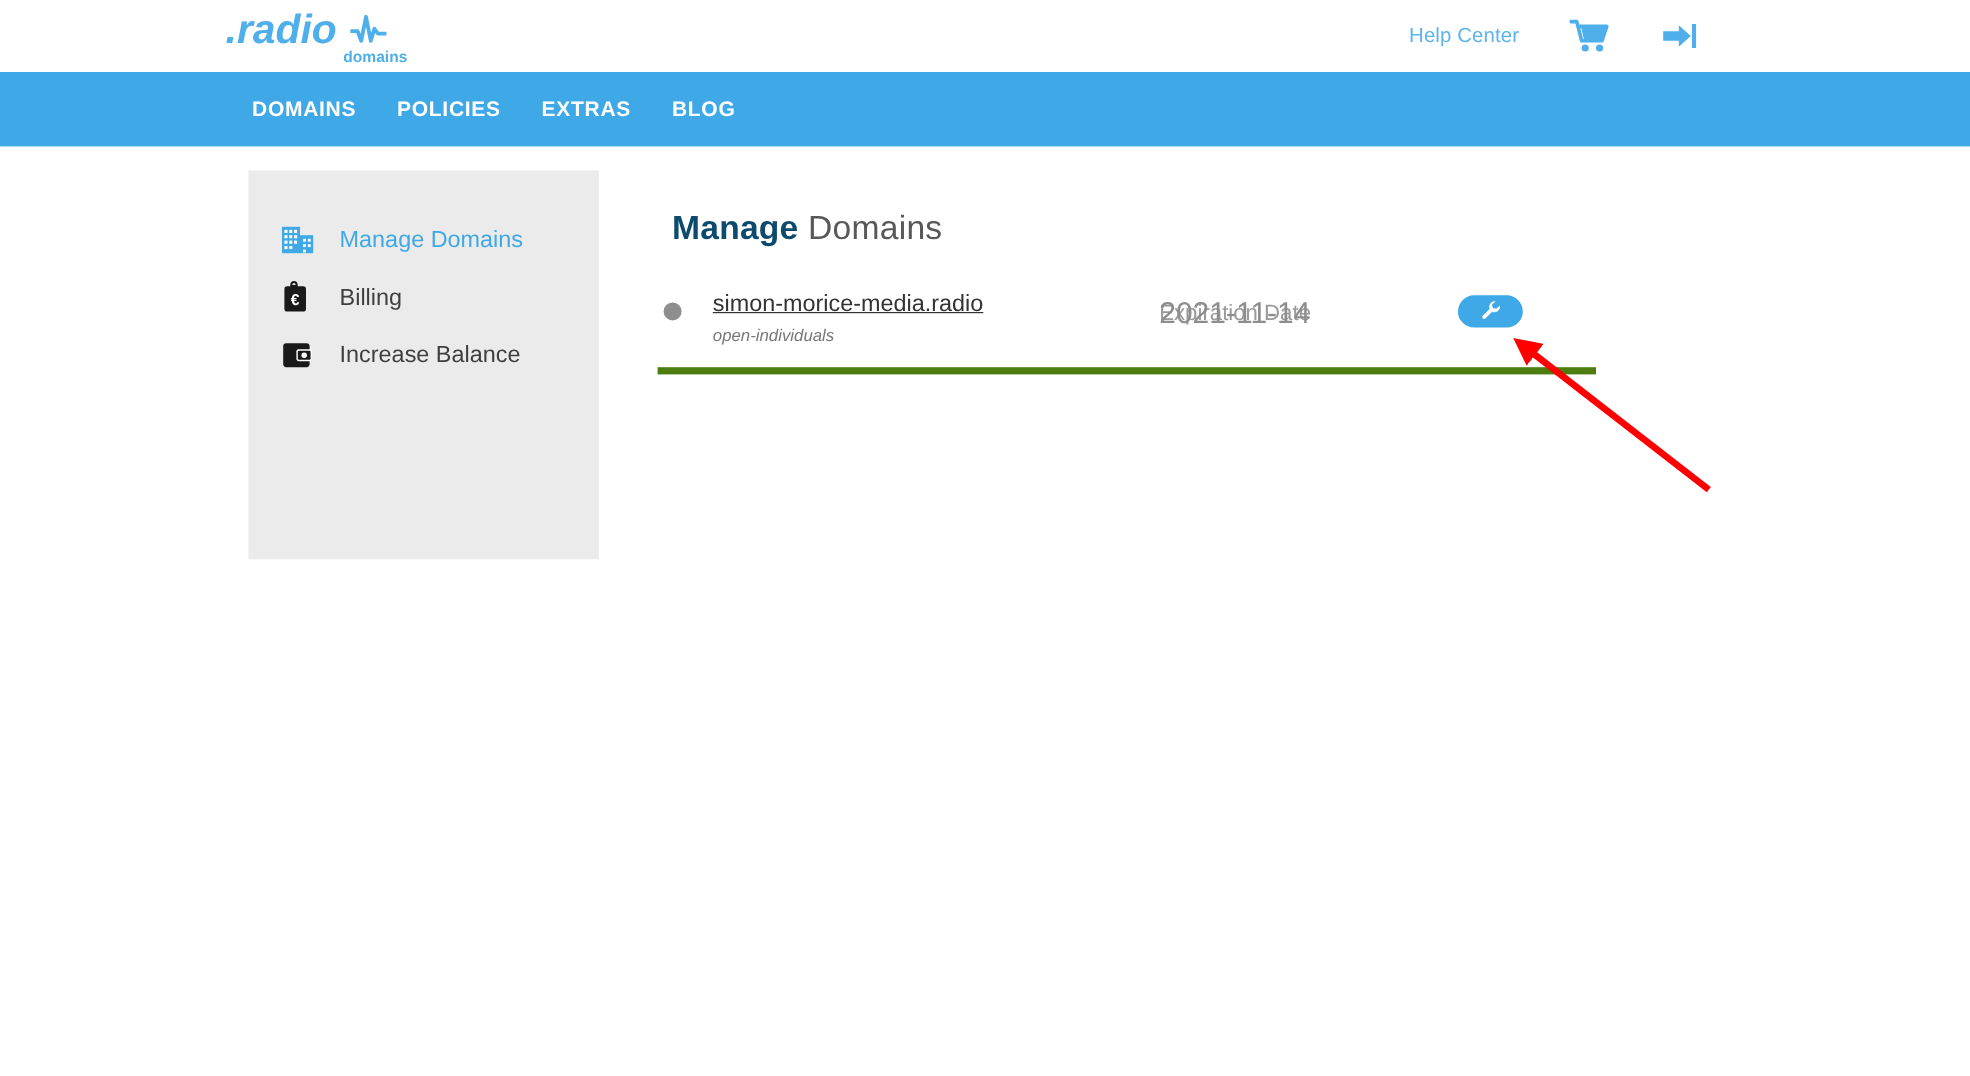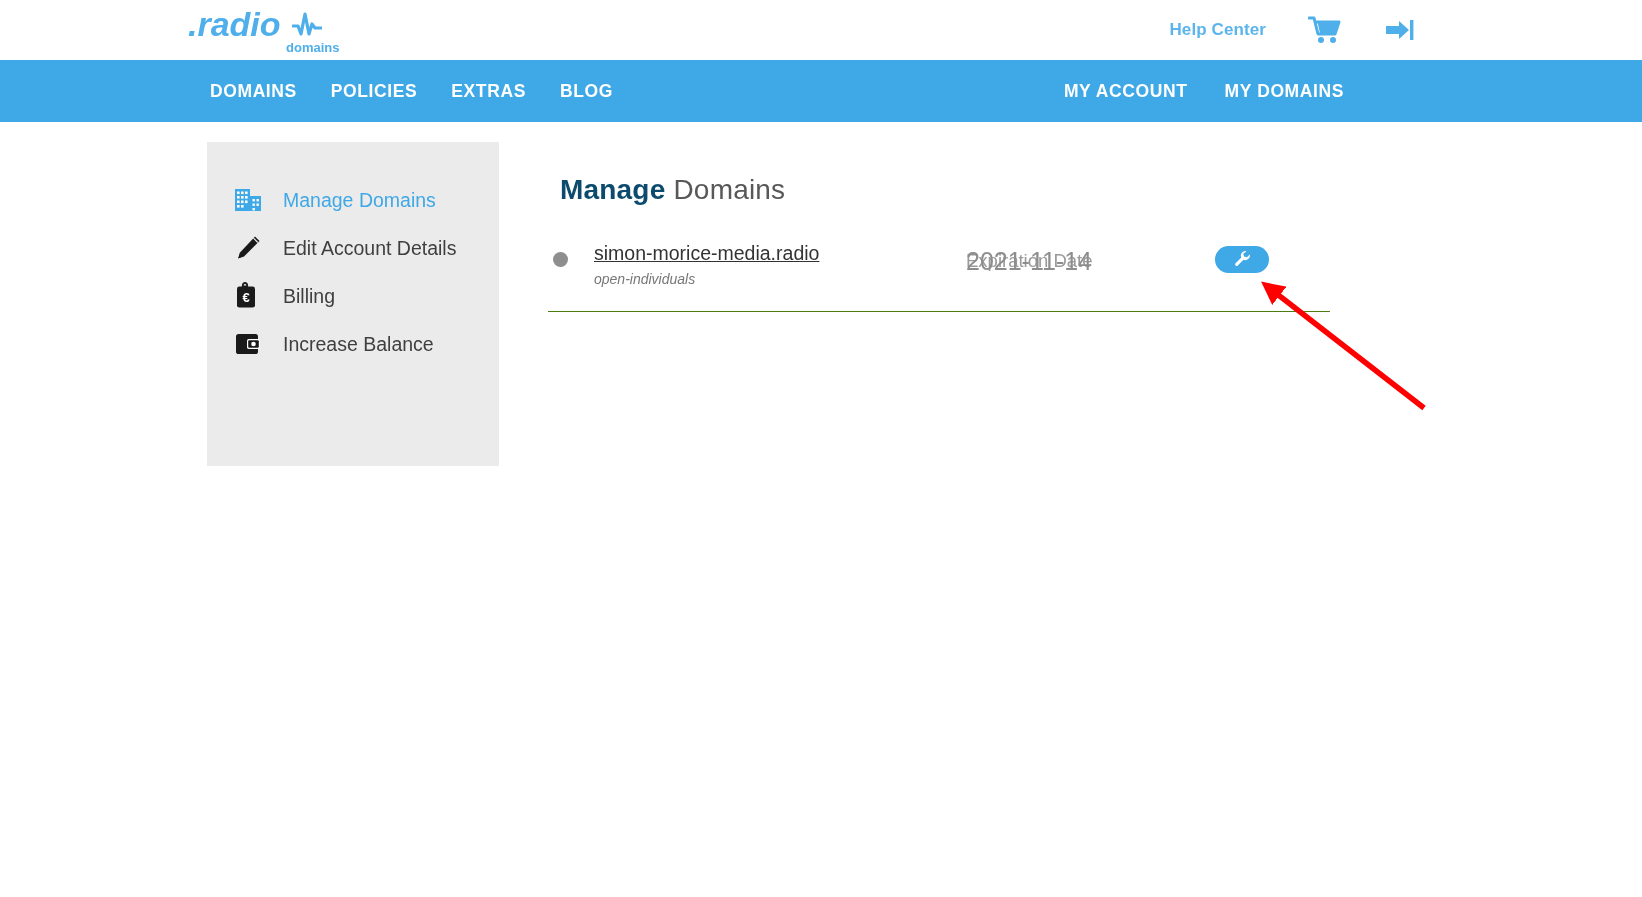--- a/index.html
+++ b/index.html
@@ -38,21 +38,21 @@
     right: 228px;
     top: 0;
     height: 60px;
     display: flex;
     align-items: center;
     gap: 42px;
   }
   .help-center {
     color: #5BB5EC;
     font-size: 17px;
-    font-weight: bold;
+    font-weight: normal;
     text-decoration: none;
     white-space: nowrap;
     letter-spacing: .1px;
     margin-left: 21px;
   }
   .icon-btn {
     display: inline-flex;
     align-items: center;
     justify-content: center;
     cursor: pointer;
@@ -160,21 +160,21 @@
   .col-head {
     position: absolute;
     left: 418px;
     top: 10px;
     font-size: 18.5px;
     color: #9a9a9a;
   }
   .row {
     position: relative;
     height: 72px;
-    border-bottom: 1px solid #4d7c0f;
+    border-bottom: 6px solid #4d7c0f;
     margin-top: 34px;
   }
   .status-dot {
     position: absolute;
     left: 5px;
     top: 12px;
     width: 15px;
     height: 15px;
     border-radius: 50%;
     background: #8e8e8e;
@@ -273,24 +273,20 @@
     </span>
   </div>
 </div>
 
 <div class="navbar">
   <div class="nav-left">
     <a class="nav-item" href="#">DOMAINS</a>
     <a class="nav-item" href="#">POLICIES</a>
     <a class="nav-item" href="#">EXTRAS</a>
     <a class="nav-item" href="#">BLOG</a>
-  </div>
-  <div class="nav-right">
-    <a class="nav-item" href="#">MY ACCOUNT</a>
-    <a class="nav-item" href="#">MY DOMAINS</a>
   </div>
 </div>
 
 <div class="page">
 
   <nav class="sidebar">
 
     <a class="side-item active" href="#">
       <span class="side-icon">
         <svg width="28" height="26" viewBox="0 0 28 26">
@@ -313,30 +309,20 @@
             <rect x="18.5" y="16.5" width="2.4" height="2.4"></rect>
               <rect x="22.5" y="16.5" width="2.4" height="2.4"></rect>
             <rect x="18.5" y="21" width="2.4" height="2.4"></rect>
           </g>
         </svg>
       </span>
       <span class="side-label">Manage Domains</span>
     </a>
 
 
-    <a class="side-item" href="#">
-      <span class="side-icon">
-        <svg width="28" height="26" viewBox="0 0 28 26">
-          <path d="M21 1.5 L25.5 6 L10 21.5 L4 23.5 L6 17.5 Z" fill="#1a1a1a"></path>
-          <path d="M4.4 23.2 L6.1 17.8 L9.4 21.3 Z" fill="#1a1a1a"></path>
-          <path d="M19.5 3.2 L23.8 7.5" stroke="#ebebeb" stroke-width="1.2"></path>
-        </svg>
-      </span>
-      <span class="side-label">Edit Account Details</span>
-    </a>
 
     <a class="side-item" href="#">
       <span class="side-icon">
         <svg width="26" height="28" viewBox="0 0 26 28">
           <path d="M11 1 a2.2 2.2 0 0 1 2.2 2.2 v1.3 h-4.4 V3.2 A2.2 2.2 0 0 1 11 1 Z" fill="none" stroke="#1a1a1a" stroke-width="1.8"></path>
           <rect x="3" y="4.6" width="18" height="21" rx="2.4" fill="#1a1a1a"></rect>
           <text x="12" y="20" font-family="Liberation Sans, sans-serif" font-size="13" font-weight="bold" fill="#ffffff" text-anchor="middle">€</text>
         </svg>
       </span>
       <span class="side-label">Billing</span>

